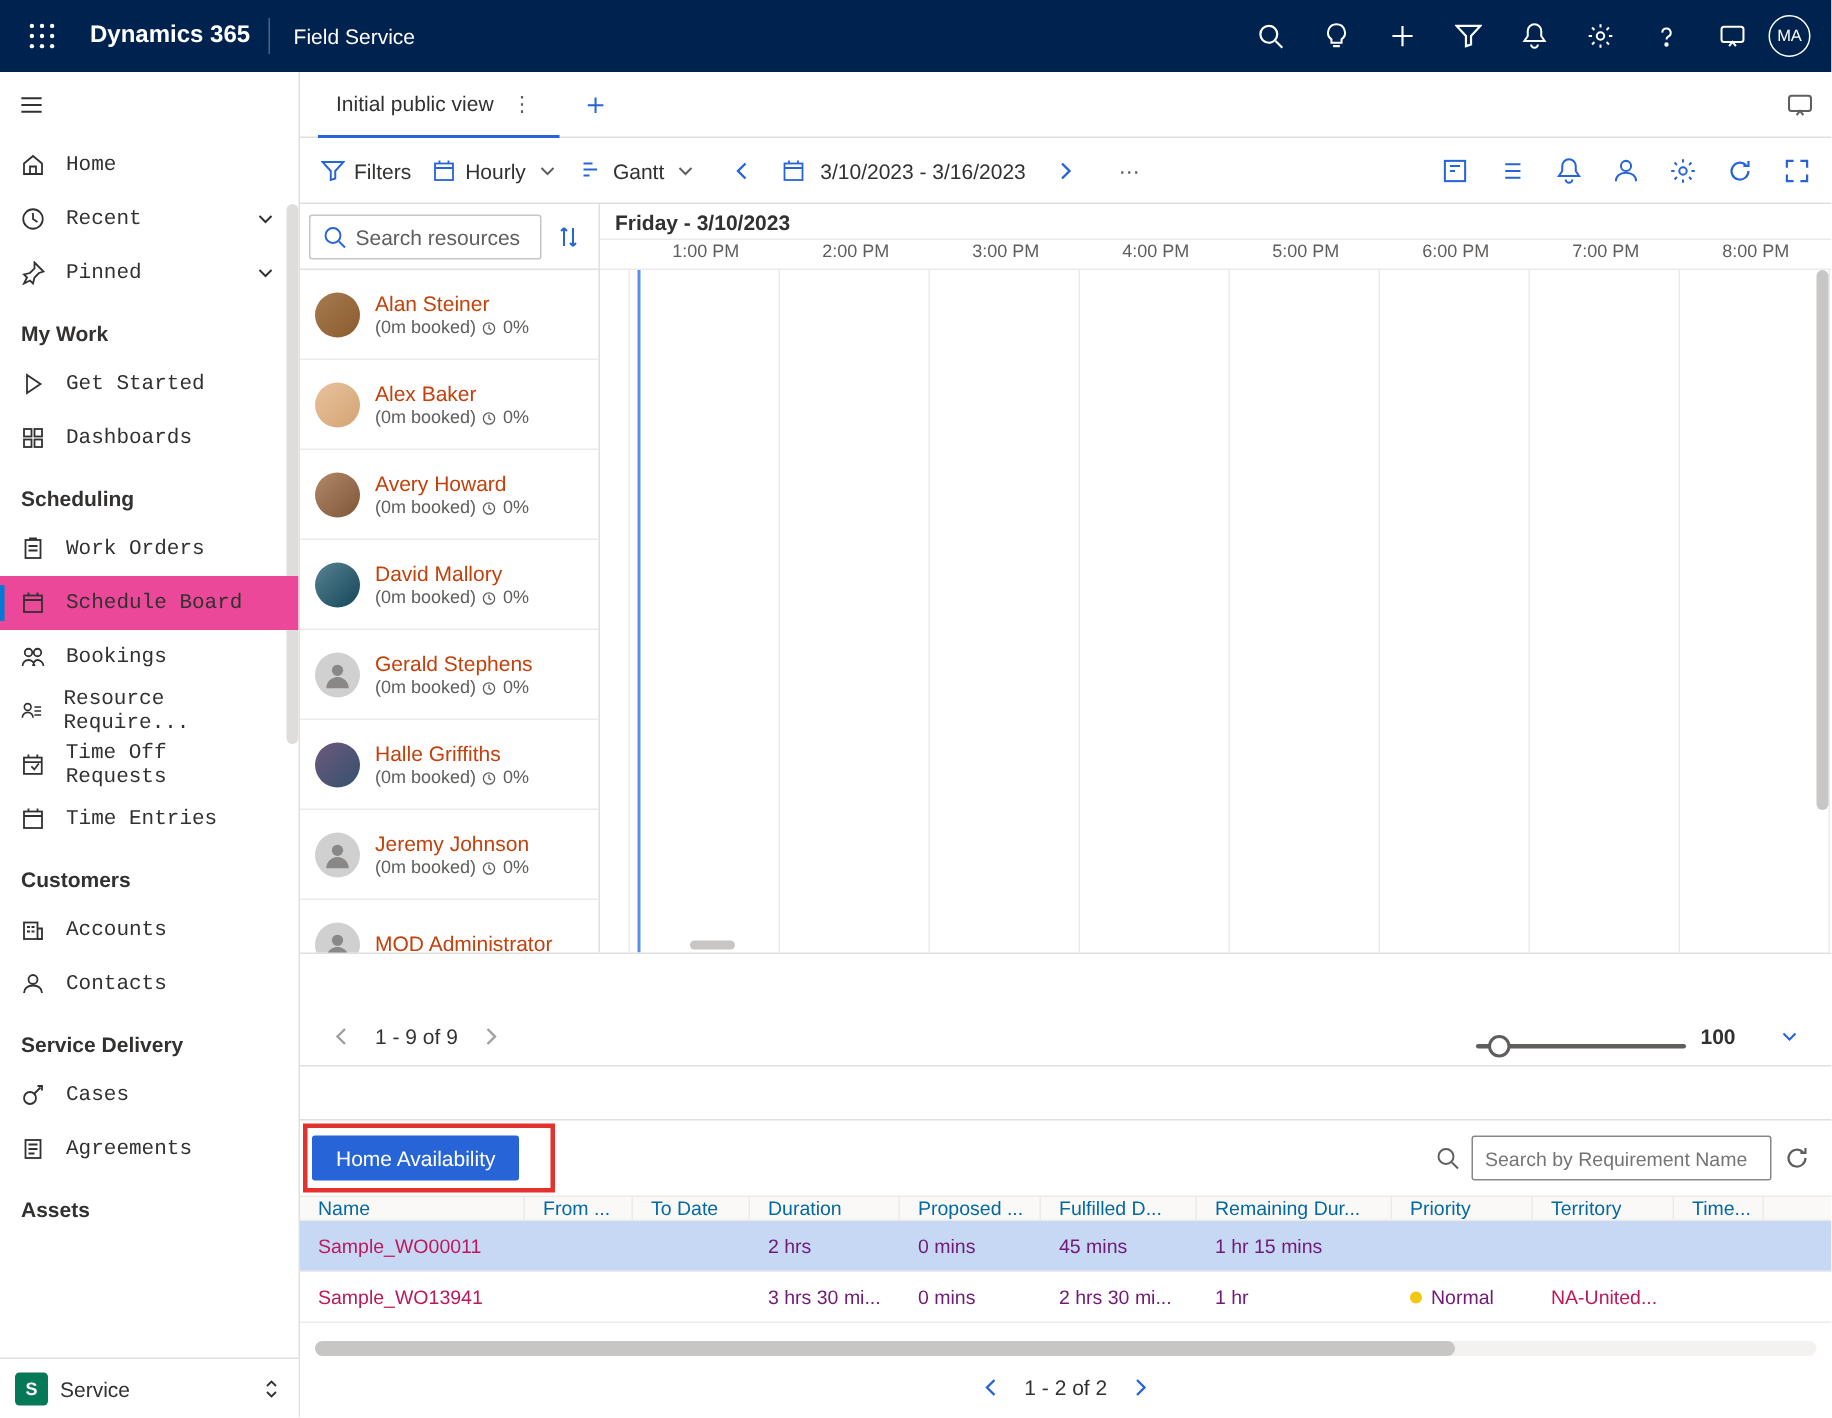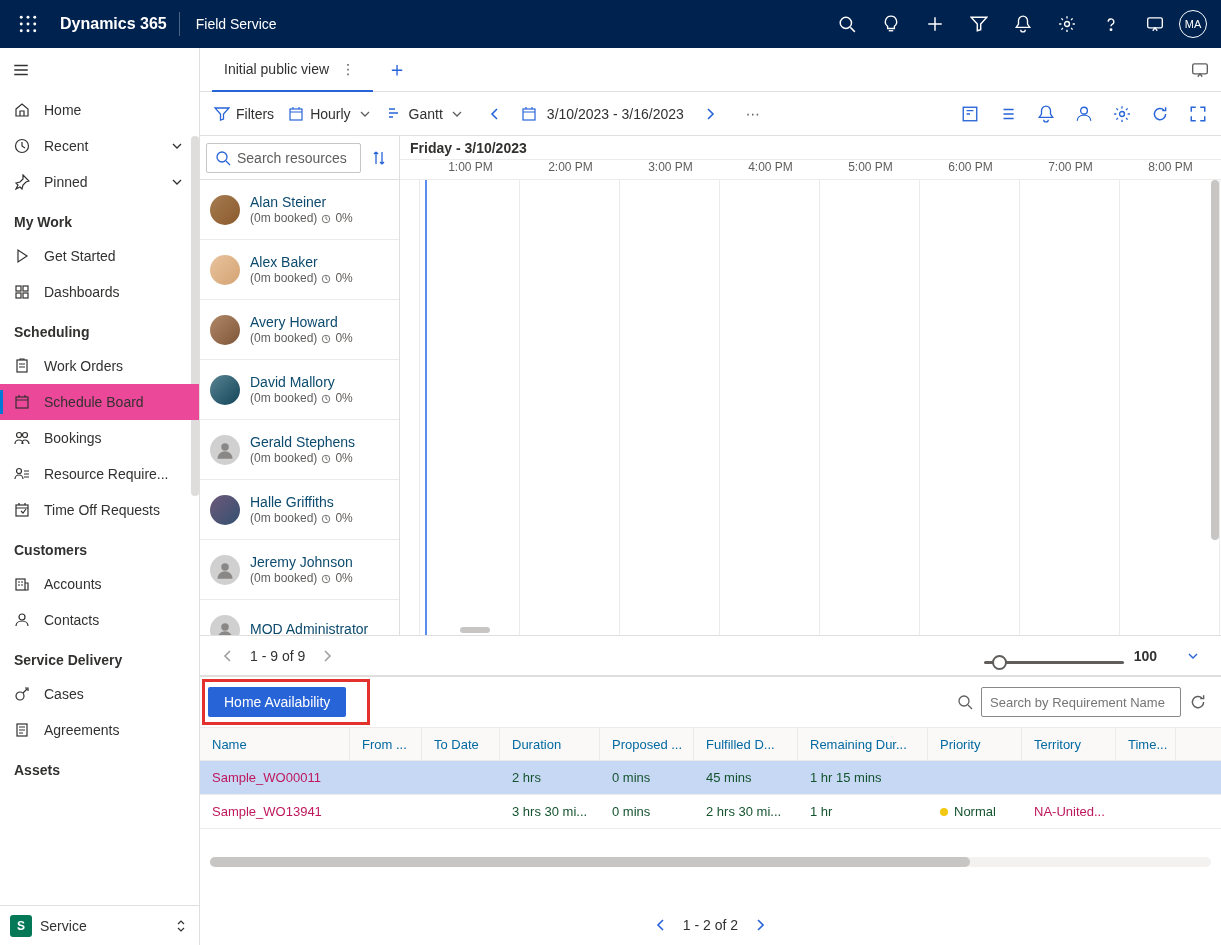--- a/index.html
+++ b/index.html
@@ -14,21 +14,21 @@
 .topbar .spacer { flex: 1; }
 .topbar .tbicon { width: 44px; height:48px; display:flex; align-items:center; justify-content:center; cursor:pointer; }
 .topbar .avatar { width:28px; height:28px; border-radius:50%; border:1px solid #fff; display:flex; align-items:center; justify-content:center; font-size:11px; margin-right:6px; margin-left:2px;}
 
 .page { display:flex; height: calc(945px - 48px); width:1221px; }
 
 
 .sidebar { width: 200px; border-right: 1px solid #e1dfdd; display:flex; flex-direction:column; position:relative; }
 .sidebar .scroll { flex:1; overflow-y:auto; padding-bottom:40px; position:relative; }
 .sidebar .hamburger { height:44px; display:flex; align-items:center; padding:0 12px; cursor:pointer; }
-.navitem { height:36px; display:flex; align-items:center; padding:0 14px; gap:14px; cursor:pointer; font-size:14px; position:relative; }
+.navitem { height:36px; display:flex; align-items:center; padding:0 14px; gap:14px; cursor:pointer; font-size:14px; position:relative;font-family:Liberation Mono, monospace; }
 .navitem.active { background:#ec4899; }
 .navitem.active::before { content:""; position:absolute; left:0; top:6px; bottom:6px; width:3px; background:#0078d4; }
 .navitem .chev { margin-left:auto; }
 .navgroup { font-size:14px; font-weight:600; padding: 14px 14px 8px; color:#323130; }
 .sidebar .areaswitch { height:40px; border-top:1px solid #e1dfdd; display:flex; align-items:center; padding:0 10px; gap:8px; background:#fff; }
 .areaswitch .box { width:22px; height:22px; background:#047857; color:#fff; border-radius:3px; display:flex; align-items:center; justify-content:center; font-size:12px; font-weight:600; }
 .areaswitch .updown { margin-left:auto; }
 .sidebar-scrollbar { position:absolute; right:0; top:44px; width:8px; height:360px; background:#c8c6c4; border-radius:4px; opacity:0.6;}
 
 
@@ -42,37 +42,37 @@
 .toolbar { height:44px; border-bottom:1px solid #e1dfdd; display:flex; align-items:center; padding:0 14px; gap:14px; color:#323130; }
 .toolbar .tbitem { display:flex; align-items:center; gap:6px; cursor:pointer; }
 .toolbar .tbitem svg { color:#2764d7; }
 .toolbar .daterange { display:flex; align-items:center; gap:10px; }
 .toolbar .daterange .arrow { color:#2764d7; cursor:pointer; padding:4px 8px; }
 .toolbar .ellipsis { color:#605e5c; cursor:pointer; padding:0 6px; }
 .toolbar .right { margin-left:auto; display:flex; gap:20px; }
 .toolbar .right .ic { color:#2764d7; cursor:pointer; }
 
 
-.boardwrap { display:flex; flex-direction:column; flex:1; min-height:0;}
+.boardwrap { display:flex; flex-direction:column; flex:1; min-height:0;gap:35px;}
 .board { display:flex; height: 500px; border-bottom:1px solid #e1dfdd; position:relative;}
 .rescol { width:200px; border-right:1px solid #e1dfdd; display:flex; flex-direction:column; }
 .searchrow { height:44px; border-bottom:1px solid #e1dfdd; display:flex; align-items:center; padding:0 6px; gap:4px;}
 .searchrow .sbox { flex:1; border:1px solid #c8c6c4; height:30px; border-radius:2px; display:flex; align-items:center; padding:0 8px; gap:6px; color:#605e5c;}
 .searchrow .sort { width:28px; height:30px; display:flex; align-items:center; justify-content:center; color:#2764d7; cursor:pointer;}
 .reslist { flex:1; overflow:hidden; }
 .resitem { height:60px; border-bottom:1px solid #edebe9; display:flex; align-items:center; padding:0 10px; gap:10px; }
 .resitem .av { width:30px; height:30px; border-radius:50%; background:#d0d0d0; flex-shrink:0; display:flex; align-items:center; justify-content:center; overflow:hidden;}
 .resitem .av.photo1{ background: linear-gradient(135deg,#a67c52,#8b5a2b);}
 .resitem .av.photo2{ background: linear-gradient(135deg,#e8c39e,#d4a373);}
 .resitem .av.photo3{ background: linear-gradient(135deg,#b08968,#7f5539);}
 .resitem .av.photo4{ background: linear-gradient(135deg,#598392,#124559);}
 .resitem .av.photo6{ background: linear-gradient(135deg,#6d597a,#355070);}
 .resitem .av.placeholder svg { color:#8a8886;}
 .resitem .txt { display:flex; flex-direction:column; line-height:1.3;}
-.resitem .txt .nm { font-size:14px; color:#0c4a6e;}
+.resitem .txt .nm { font-size:14px; color:#c2410c;}
 .resitem .txt .meta { font-size:12px; color:#605e5c; display:flex; align-items:center; gap:4px;}
 
 .timegrid { flex:1; display:flex; flex-direction:column; min-width:0; position:relative; overflow:hidden;}
 .dayhdr { height:24px; padding:4px 10px; font-weight:600; font-size:14px; border-bottom:1px solid #edebe9; }
 .hourhdr { height:20px; display:flex; border-bottom:1px solid #edebe9;justify-content:flex-end;}
 .hourcell { width:100px; flex-shrink:0; text-align:center; font-size:12px; color:#605e5c; border-right:1px solid transparent;}
 .gridbody { flex:1; position:relative; display:flex;}
 .gridcol { width:100px; flex-shrink:0; border-right:1px solid #edebe9; }
 .gridcol.firstcol { width:20px; border-right:1px solid #edebe9;}
 .nowline { position:absolute; top:0; bottom:0; left:25px; width:2px; background:#5b8def; z-index:2;}
@@ -94,21 +94,21 @@
 .reqbar { height:50px; display:flex; align-items:center; padding:0 8px; gap:10px; position:relative;}
 .findbtn { background:#2764d7; color:#fff; border:none; height:30px; padding:0 16px; font-size:14px; cursor:pointer; border-radius:2px;}
 .highlight { position:absolute; left:2px; top:2px; width:168px; height:46px; border:3px solid #e3322e; pointer-events:none;}
 .reqbar .right { margin-left:auto; display:flex; align-items:center; gap:8px; padding-right:6px;}
 .reqbar .srch { width:200px; height:30px; border:1px solid #8a8886; padding:0 8px; font-size:13px; color:#605e5c; border-radius:2px;}
 .reqbar .refresh { color:#605e5c; cursor:pointer;}
 .reqbar .sicon { color:#605e5c;}
 
 .reqtable { flex:1; display:flex; flex-direction:column; min-height:0;}
 .reqhead { height:34px; display:flex; background:#faf9f8; border-top:1px solid #edebe9; border-bottom:1px solid #edebe9;}
-.rqcell { padding:0 12px; display:flex; align-items:center; font-size:13px; color:#14532d; border-right:1px solid #edebe9; overflow:hidden; white-space:nowrap; text-overflow:ellipsis;}
+.rqcell { padding:0 12px; display:flex; align-items:center; font-size:13px; color:#701a75; border-right:1px solid #edebe9; overflow:hidden; white-space:nowrap; text-overflow:ellipsis;}
 .rqcell.hdr { font-weight:400; color:#0369a1;}
 .c-name{width:150px;} .c-from{width:72px;} .c-to{width:78px;} .c-dur{width:100px;} .c-prop{width:94px;} .c-ful{width:104px;} .c-rem{width:130px;} .c-pri{width:94px;} .c-terr{width:94px;} .c-time{width:60px;}
 .reqrow { height:34px; display:flex; border-bottom:1px solid #edebe9;}
 .reqrow.sel { background:#c7d8f4;}
 .reqrow .rqcell { border-right:none;}
 .linkcell { color:#be185d; }
 .dot-yellow { width:8px; height:8px; border-radius:50%; background:#f2c811; display:inline-block; margin-right:6px;}
 .reqscroll { height:16px; position:relative; margin-top:26px;}
 .reqscroll .track { position:absolute; left:10px; right:10px; bottom:4px; height:10px; background:#f3f2f1; border-radius:5px;}
 .reqscroll .thumb { position:absolute; left:10px; bottom:4px; height:10px; width:760px; background:#c8c6c4; border-radius:5px;}
@@ -277,20 +277,27 @@
             <path d="M1 13c0-2.2 1.8-4 4-4s4 1.8 4 4M10 5h5M10 8h5M10 11h5"></path>
           </svg>
         <span>Resource Require...</span>
       </div>
       <div class="navitem">
         <svg class="ico16" viewBox="0 0 16 16" fill="none" stroke="currentColor" stroke-width="1.2">
             <rect x="2" y="3" width="12" height="11"></rect>
             <path d="M2 6h12M5 3V1M11 3V1M7 9l2 2 3-4"></path>
           </svg>
         <span>Time Off Requests</span>
+      </div>
+      <div class="navitem">
+        <svg class="ico16" viewBox="0 0 16 16" fill="none" stroke="currentColor" stroke-width="1.2">
+            <rect x="2" y="3" width="12" height="11"></rect>
+            <path d="M2 6h12M5 3V1M11 3V1"></path>
+          </svg>
+        <span>Time Entries</span>
       </div>
 
       <div class="navgroup">Customers</div>
       <div class="navitem">
         <svg class="ico16" viewBox="0 0 16 16" fill="none" stroke="currentColor" stroke-width="1.2">
             <rect x="2" y="3" width="9" height="11"></rect>
             <path d="M11 7h3v7h-3M4 6h2M4 9h2M7 6h2M7 9h2"></path>
           </svg>
         <span>Accounts</span>
       </div>

